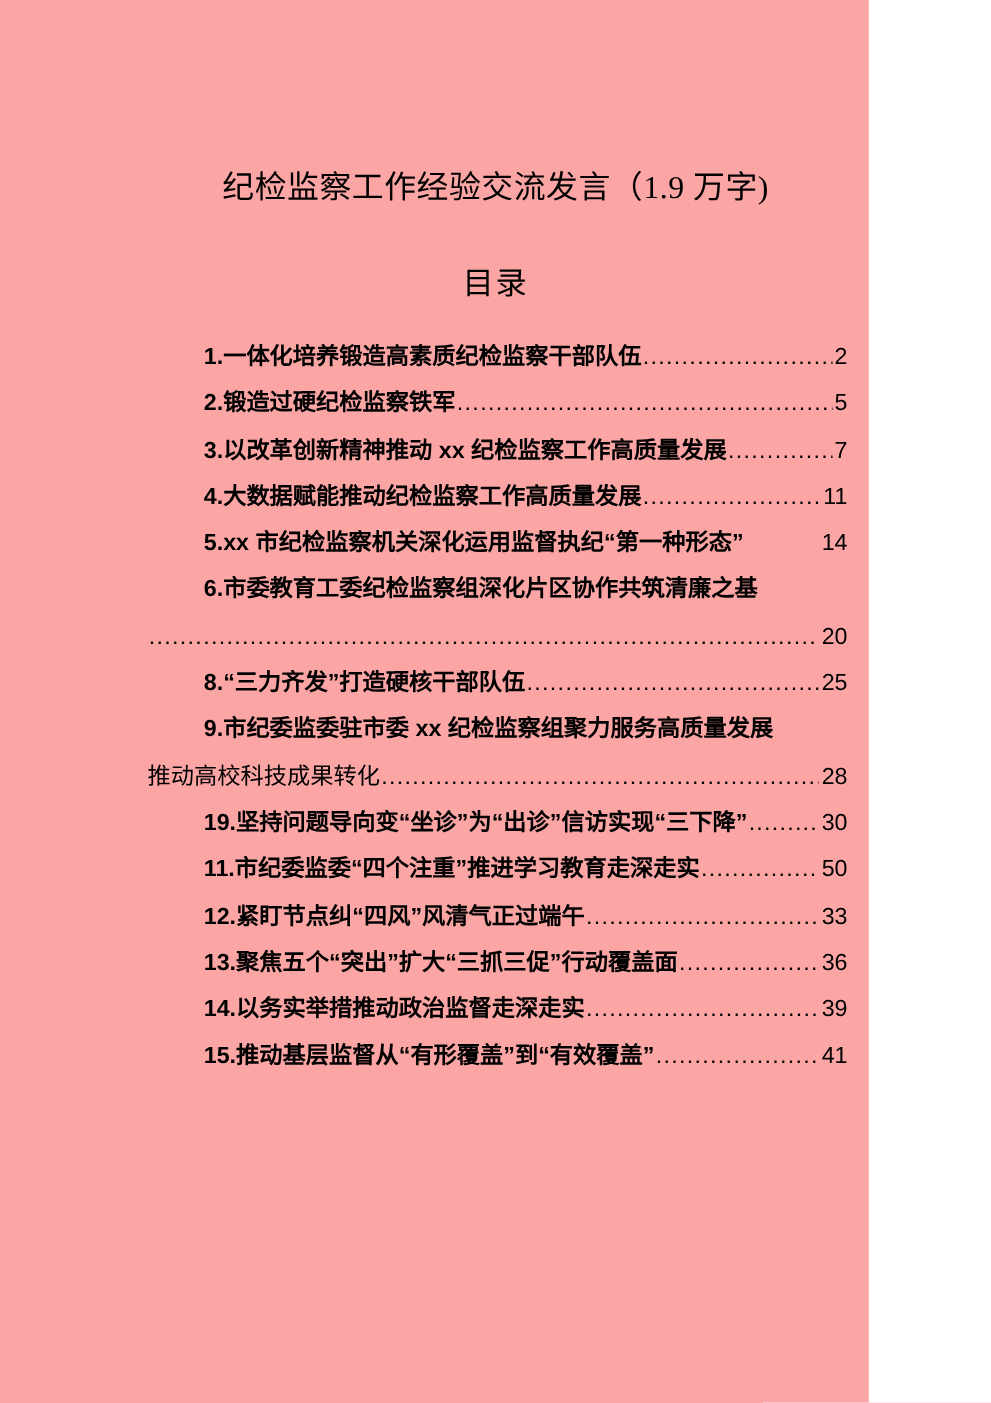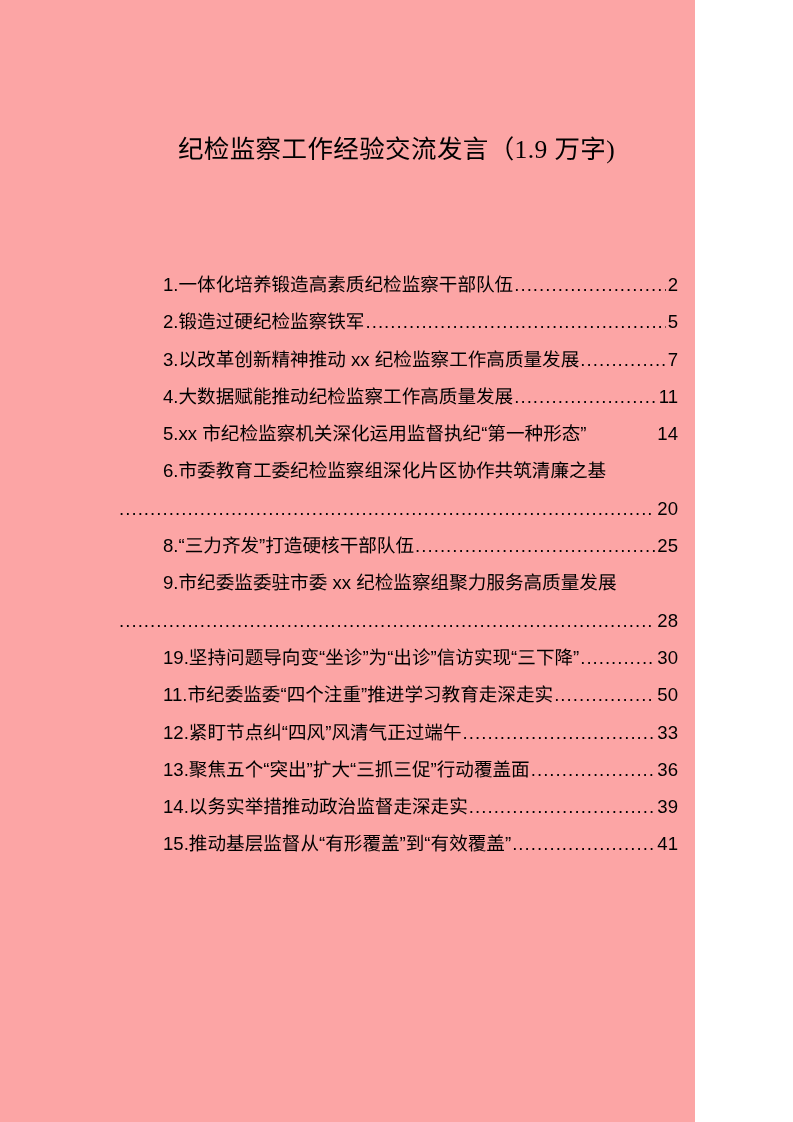--- a/index.html
+++ b/index.html
@@ -65,21 +65,21 @@
     font-size: 18.6px;
     line-height: 37.3px;
   }
 
   
   .line {
     display: flex;
     align-items: baseline;
     width: 100%;
   }
-  .line.indent .ttl { margin-left: 45px; }
+  .line.indent .ttl { margin-left: 45px; font-weight: bold; }
 
   .ttl {
     flex: 0 0 auto;
     white-space: nowrap;
   }
 
   .leader {
     flex: 1 1 auto;
     overflow: hidden;
     white-space: nowrap;
@@ -107,20 +107,21 @@
   
   .line.tail .ttl { margin-left: 0; }
 </style>
 <style>.leader.noleader::before{content:"";}</style></head>
 <body>
 
 <div class="page">
 
   <div class="doc-title">纪检监察工作经验交流发言（1.9 万字)</div>
 
+  <div class="toc-heading">目录</div>
 
   <div class="toc">
       <div class="line indent">
         <span class="ttl">1.一体化培养锻造高素质纪检监察干部队伍</span>
         <span class="leader"></span>
         <span class="pg">2</span>
       </div>
       <div class="line indent">
         <span class="ttl">2.锻造过硬纪检监察铁军</span>
         <span class="leader"></span>
@@ -150,20 +151,21 @@
       </div>
       <div class="line indent">
         <span class="ttl">8.“三力齐发”打造硬核干部队伍</span>
         <span class="leader"></span>
         <span class="pg">25</span>
       </div>
       <div class="line indent full">
         <span class="ttl">9.市纪委监委驻市委 xx 纪检监察组聚力服务高质量发展</span>
       </div>
       <div class="line tail">
+        <span class="ttl">推动高校科技成果转化</span>
         <span class="leader"></span>
         <span class="pg">28</span>
       </div>
       <div class="line indent">
         <span class="ttl">19.坚持问题导向变“坐诊”为“出诊”信访实现“三下降”</span>
         <span class="leader tight"></span>
         <span class="pg">30</span>
       </div>
       <div class="line indent">
         <span class="ttl">11.市纪委监委“四个注重”推进学习教育走深走实</span>

